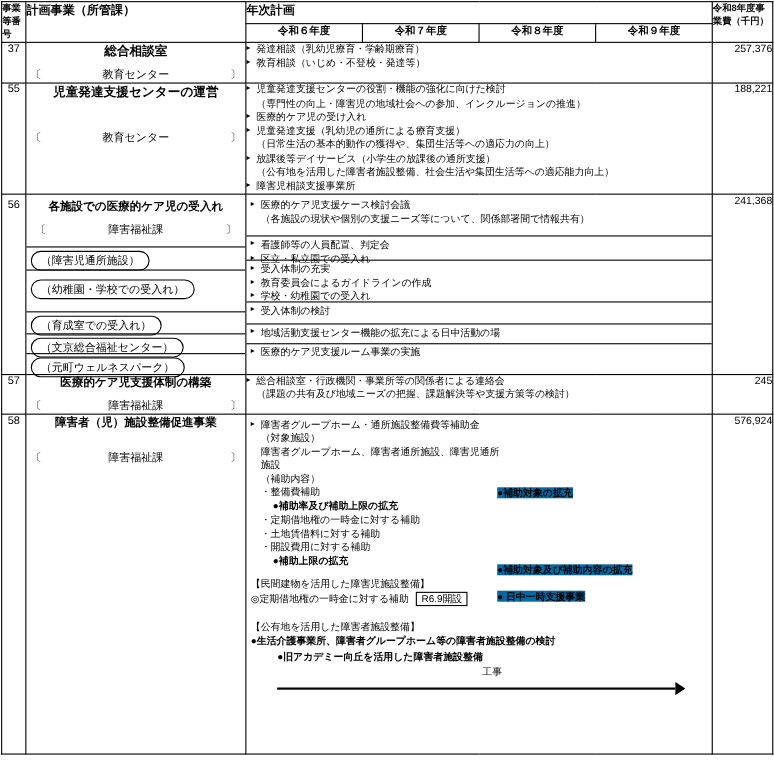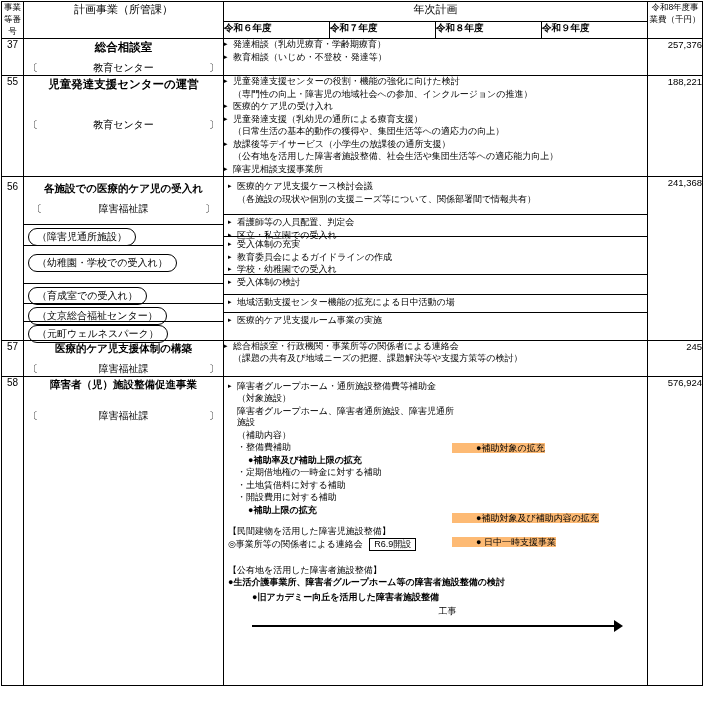--- a/index.html
+++ b/index.html
@@ -1,47 +1,47 @@
 <!DOCTYPE html>
 <html><head>
 <meta charset="utf-8">
 <style>
   html,body{margin:0;padding:0;background:#fff;}
   body{font-family:"Liberation Sans","DejaVu Sans",sans-serif;color:#000;}
   #sheet{width:704px;height:712px;position:relative;overflow:hidden;}
   table.main{border-collapse:collapse;width:702px;margin:1px;table-layout:fixed;}
   table.main td,table.main th{border:1px solid #000;vertical-align:top;padding:0;}
-  .hdr{text-align:center;font-weight:normal;font-size:9px;vertical-align:middle;padding:2px 0;}
+  .hdr{text-align:left;font-weight:bold;font-size:9px;vertical-align:middle;padding:2px 0;}
   .no{width:22px;text-align:center;font-size:10px;vertical-align:middle;}
   .namecell{width:200px;font-size:11px;padding:3px 4px;}
   .cost{width:55px;text-align:right;font-size:9.5px;padding:3px 4px;vertical-align:top;}
   .yr{font-size:9px;padding:2px 3px;line-height:1.28;}
   .proj-title{font-weight:bold;font-size:11.5px;text-align:center;line-height:1.4;}
   .proj-title.small{font-size:10.5px;text-align:center;}
   .dept{font-size:10px;text-align:center;margin-top:6px;position:relative;}
   .dept .br{position:absolute;left:4px;top:0;}
   .dept .br2{position:absolute;right:4px;top:0;}
   ul.items{margin:0;padding:0;list-style:none;}
   ul.items li{position:relative;padding-left:9px;margin:0 0 1px 0;}
   ul.items li:before{content:"▸";position:absolute;left:0;top:0;font-size:7px;line-height:1.5;}
   ul.items li.nodot{padding-left:9px;}
   ul.items li.nodot:before{content:"";}
   .row-line{border-bottom:1px solid #000;}
   .facility{font-size:10px;padding:3px 4px;}
   .fac-label{border:1px solid #000;border-radius:9px;padding:1px 8px;display:inline-block;font-size:10px;}
-  .hl{background:#fdba74;font-weight:normal;padding-left:24px;}
+  .hl{background:#0369a1;font-weight:bold;}
   .bullet-blk{font-weight:bold;}
   .arrowbar{position:relative;height:14px;margin-top:2px;}
   .arrowbar .line{position:absolute;left:0;top:6px;height:2px;background:#000;}
   .arrowbar .head{position:absolute;top:1px;width:0;height:0;border-top:6px solid transparent;border-bottom:6px solid transparent;border-left:9px solid #000;}
   .arrowlabel{font-size:9px;text-align:center;}
   .r69{border:1px solid #000;display:inline-block;padding:0 4px;font-size:9px;margin-left:4px;}
   .tiny{font-size:8.5px;}
   .vmid{vertical-align:middle;}
-  .hdr-sub{text-align:left;font-weight:bold;font-size:9.5px;padding:3px 0;}
+  .hdr-sub{text-align:center;font-weight:bold;font-size:9.5px;padding:3px 0;}
 </style>
 </head>
 <body>
 
 <div id="sheet">
 <table class="main">
   <colgroup>
     <col style="width:22px">
         <col style="width:200px">
         <col style="width:106px">
@@ -227,21 +227,21 @@
       <div style="position:absolute;left:228px;top:136px">
         <span class="hl">●補助対象及び補助内容の拡充</span>
       </div>
       <div style="position:absolute;left:228px;top:160px">
         <span class="hl">● 日中一時支援事業</span>
       </div>
 
       <div style="margin-top:10px">
         <div>【民間建物を活用した障害児施設整備】</div>
         <div style="position:relative">
-          <span>◎事業所等の関係者による連絡会</span>
+          <span>◎定期借地権の一時金に対する補助</span>
           <span class="r69">R6.9開設</span>
         </div>
       </div>
 
       <div style="margin-top:14px">
         <div>【公有地を活用した障害者施設整備】</div>
         <div class="bullet-blk">●生活介護事業所、障害者グループホーム等の障害者施設整備の検討</div>
         <div class="bullet-blk" style="padding-left:24px;margin-top:4px">●旧アカデミー向丘を活用した障害者施設整備</div>
         <div class="arrowlabel" style="margin-top:2px;padding-left:24px">工事</div>
         <div class="arrowbar" style="margin-left:24px;margin-right:20px">

